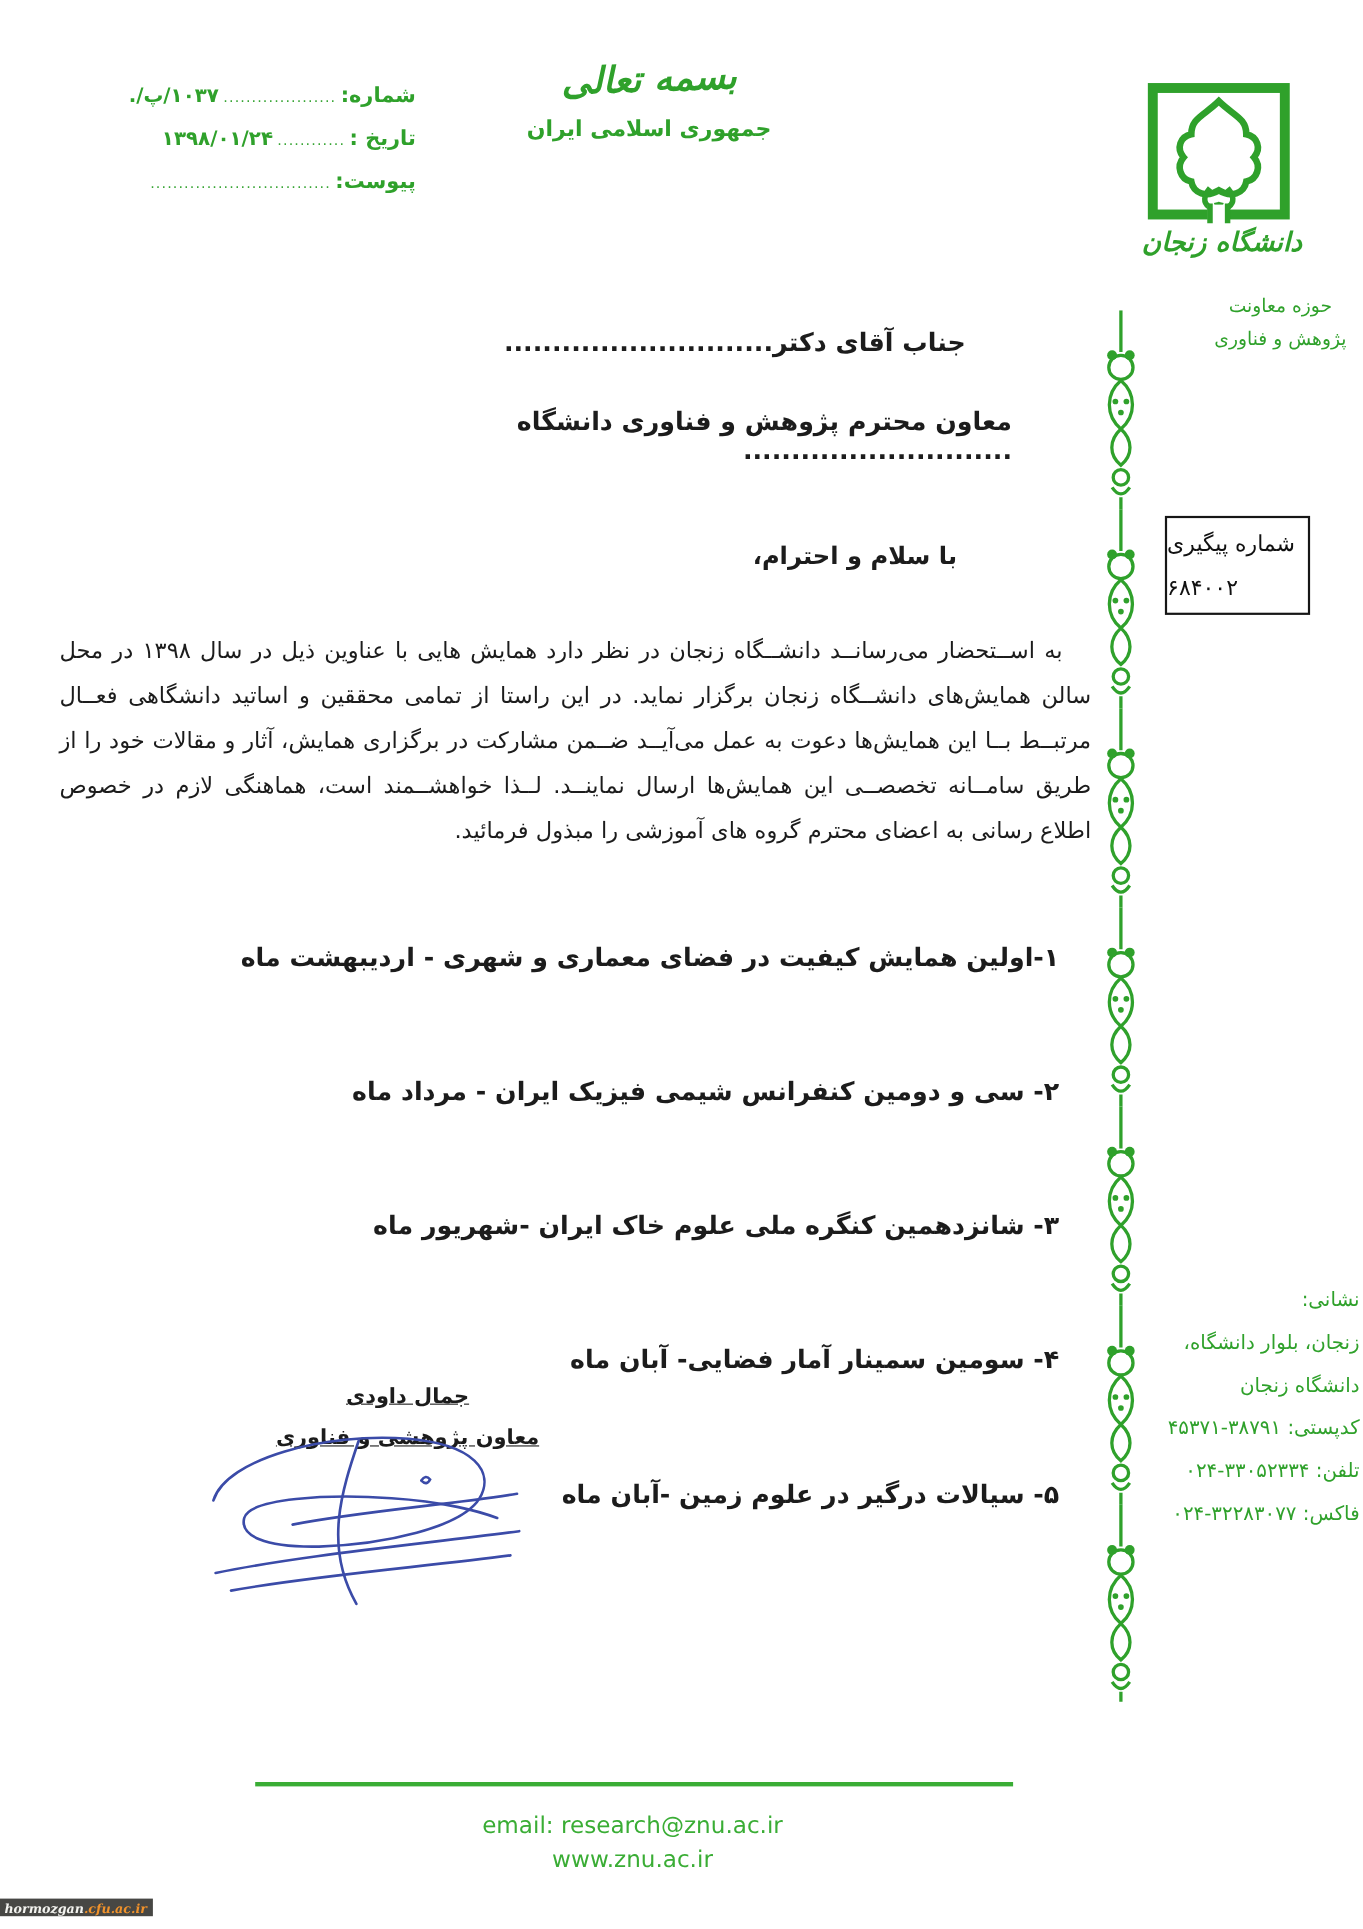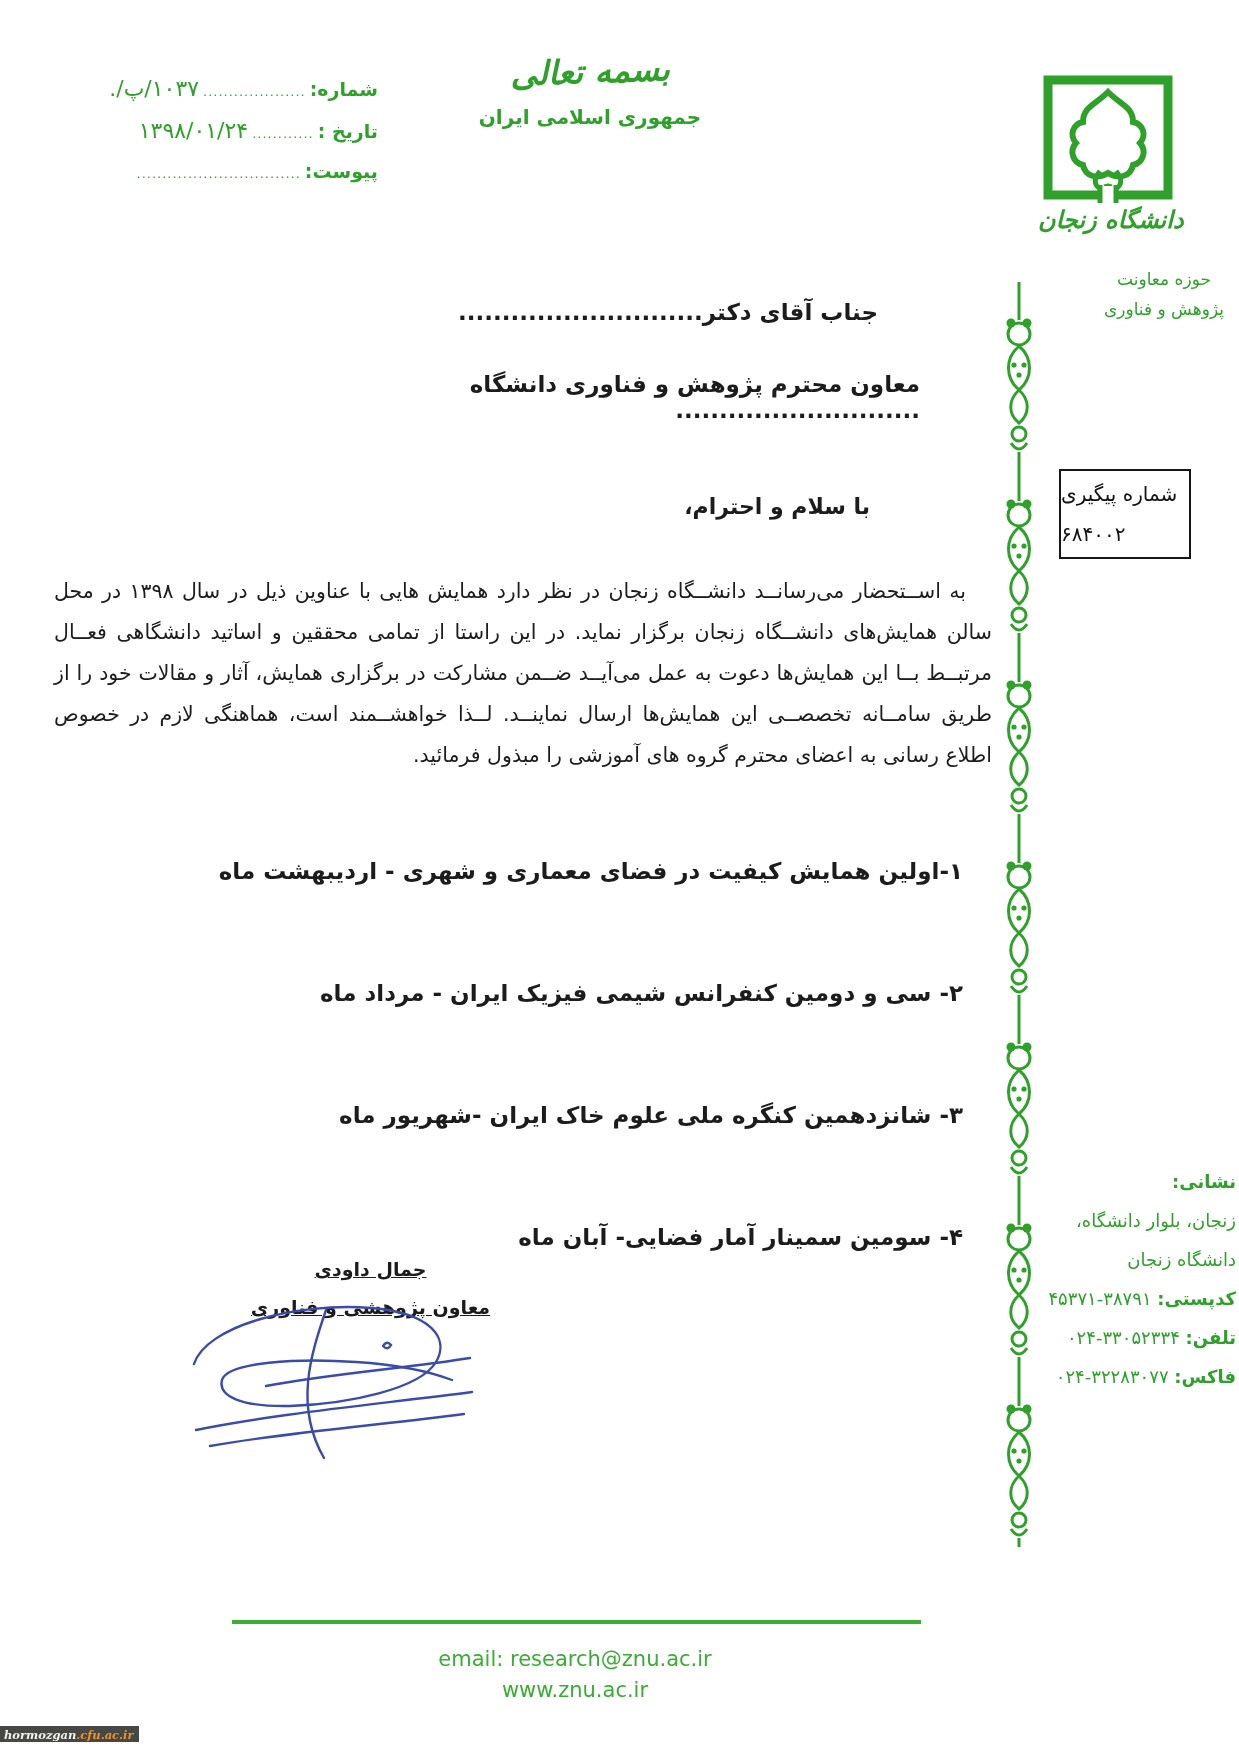--- a/index.html
+++ b/index.html
@@ -18,21 +18,21 @@
     width:1239px;height:1754px;
     background:#ffffff;
     overflow:hidden;
     margin:0 auto;
   }
   
   .hfields{position:absolute;top:76px;left:38px;width:340px;direction:rtl;color:var(--green);}
   .hrow{display:flex;align-items:baseline;gap:4px;margin-bottom:17px;white-space:nowrap;}
   .hlabel{font-weight:bold;font-size:19px;}
   .hdots{font-size:13px;letter-spacing:1px;opacity:.95;}
-  .hval{font-size:22px;font-weight:normal;text-align:center;}
+  .hval{font-size:18px;font-weight:bold;text-align:center;}
   
   .center-head{position:absolute;top:52px;left:400px;width:380px;text-align:center;color:var(--green);}
   .besmele{font-style:italic;font-weight:bold;font-size:33px;transform:rotate(-2deg);}
   .country{font-weight:bold;font-size:20px;margin-top:14px;}
   
   .logo-wrap{position:absolute;top:74px;left:1038px;width:140px;text-align:center;}
   .uni-name{color:var(--green);font-style:italic;font-weight:bold;font-size:24px;margin-top:2px;white-space:nowrap;}
   .dept{position:absolute;top:264px;left:1084px;width:160px;text-align:center;color:var(--green);font-size:17px;line-height:30px;}
   
   .ornament{position:absolute;top:282px;left:998px;}
@@ -55,21 +55,21 @@
   .conf-list{position:absolute;top:853px;left:55px;width:908px;direction:rtl;text-align:right;}
   .conf-item{font-weight:bold;font-size:23px;color:var(--ink);line-height:36px;margin-bottom:86px;}
   
   .sig-block{position:absolute;top:1258px;left:218px;width:305px;text-align:center;direction:rtl;
              font-weight:bold;font-size:19px;color:var(--ink);text-decoration:underline;}
   .sig-block .st{margin-top:16px;}
   .sig-scrawl{position:absolute;top:1288px;left:178px;pointer-events:none;}
   
   .contact{position:absolute;top:1162px;left:1008px;width:228px;direction:rtl;text-align:right;
            color:var(--green);font-size:18px;line-height:39px;white-space:nowrap;}
-  .contact .lbl{font-weight:bold;}
+  .contact .lbl{font-weight:normal;}
   .num{direction:ltr;unicode-bidi:embed;}
   
   .footer-line{position:absolute;top:1620px;left:232px;width:689px;height:4px;background:var(--line-green);}
   .footer-text{position:absolute;top:1644px;left:225px;width:700px;text-align:center;color:var(--line-green);
                font-size:21px;line-height:31px;direction:ltr;}
   
   .watermark{position:absolute;top:1726px;left:0;height:16px;background:var(--wm-bg);
              display:flex;align-items:flex-end;padding:0 5px 0 4px;direction:ltr;
              font-family:"DejaVu Serif",serif;font-style:italic;font-weight:bold;font-size:11.5px;}
   .watermark .w1{color:#f3f3ef;}
@@ -158,20 +158,21 @@
 
   <div class="salutation">با سلام و احترام،</div>
 
   <div class="body-par">به اســتحضار می‌رسانــد دانشــگاه زنجان در نظر دارد همایش هایی با عناوین ذیل در سال ۱۳۹۸ در محل سالن همایش‌های دانشــگاه زنجان برگزار نماید. در این راستا از تمامی محققین و اساتید دانشگاهی فعــال مرتبــط بــا این همایش‌ها دعوت به عمل می‌آیــد ضــمن مشارکت در برگزاری همایش، آثار و مقالات خود را از طریق سامــانه تخصصــی این همایش‌ها ارسال نماینــد. لــذا خواهشــمند است، هماهنگی لازم در خصوص اطلاع رسانی به اعضای محترم گروه های آموزشی را مبذول فرمائید.</div>
 
   <div class="conf-list">
     <div class="conf-item">۱-اولین همایش کیفیت در فضای معماری و شهری -  اردیبهشت ماه</div>
     <div class="conf-item">۲- سی و دومین کنفرانس شیمی فیزیک ایران -  مرداد ماه</div>
     <div class="conf-item">۳- شانزدهمین کنگره ملی علوم خاک ایران  -شهریور ماه</div>
     <div class="conf-item">۴- سومین سمینار آمار فضایی- آبان ماه</div>
+    <div class="conf-item">۵- سیالات درگیر در علوم زمین -آبان ماه</div>
   </div>
 
   <div class="sig-block">
     <div>جمال داودی</div>
     <div class="st">معاون پژوهشی و فناوری</div>
   </div>
   <svg class="sig-scrawl" width="310" height="175" viewBox="0 0 310 175">
     <g stroke="#3b4ba8" stroke-width="2.4" fill="none" stroke-linecap="round">
       <path d="M16 76 C 28 38 118 14 193 20 C 253 25 272 50 258 74 C 242 101 170 116 112 118 C 62 119 40 108 44 92 C 49 74 120 70 178 74 C 225 77 258 86 274 92"></path>
       <path d="M88 98 C 150 86 230 80 292 70"></path>

